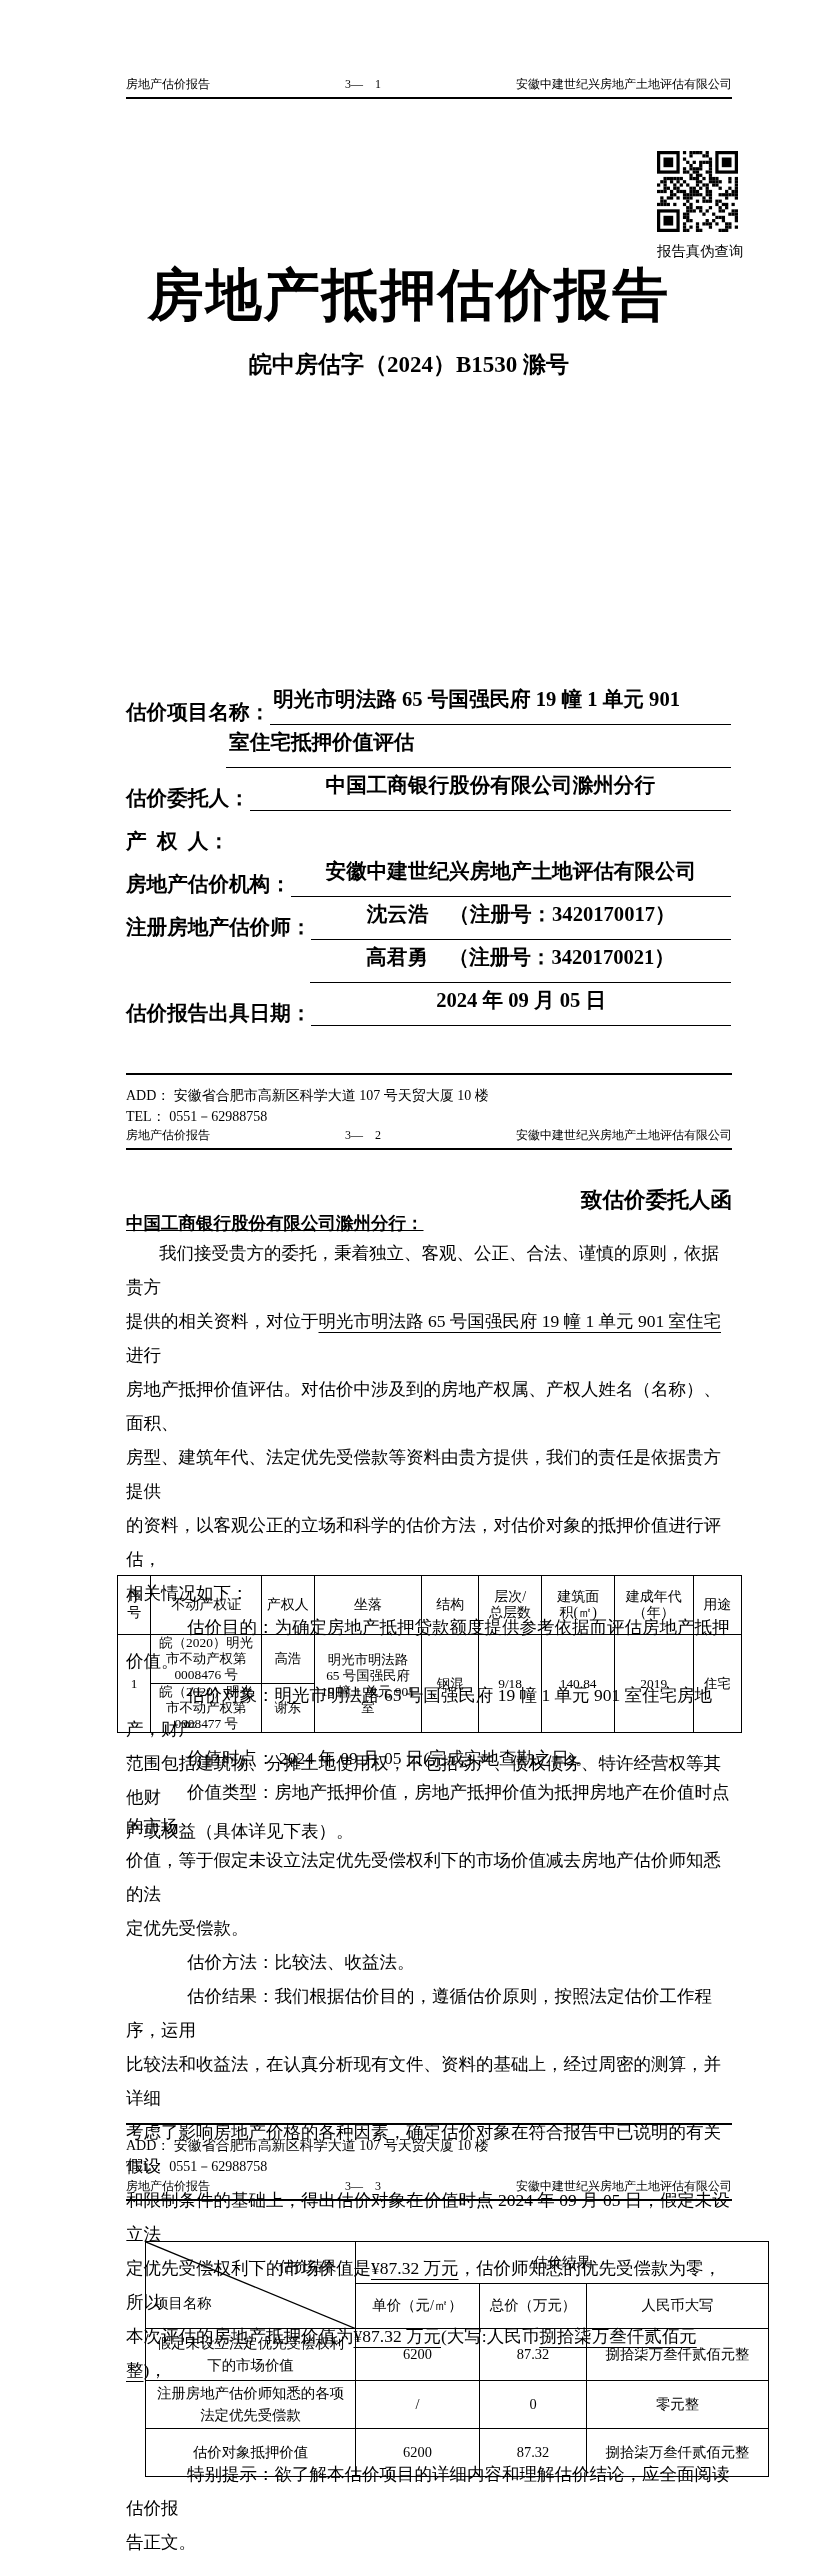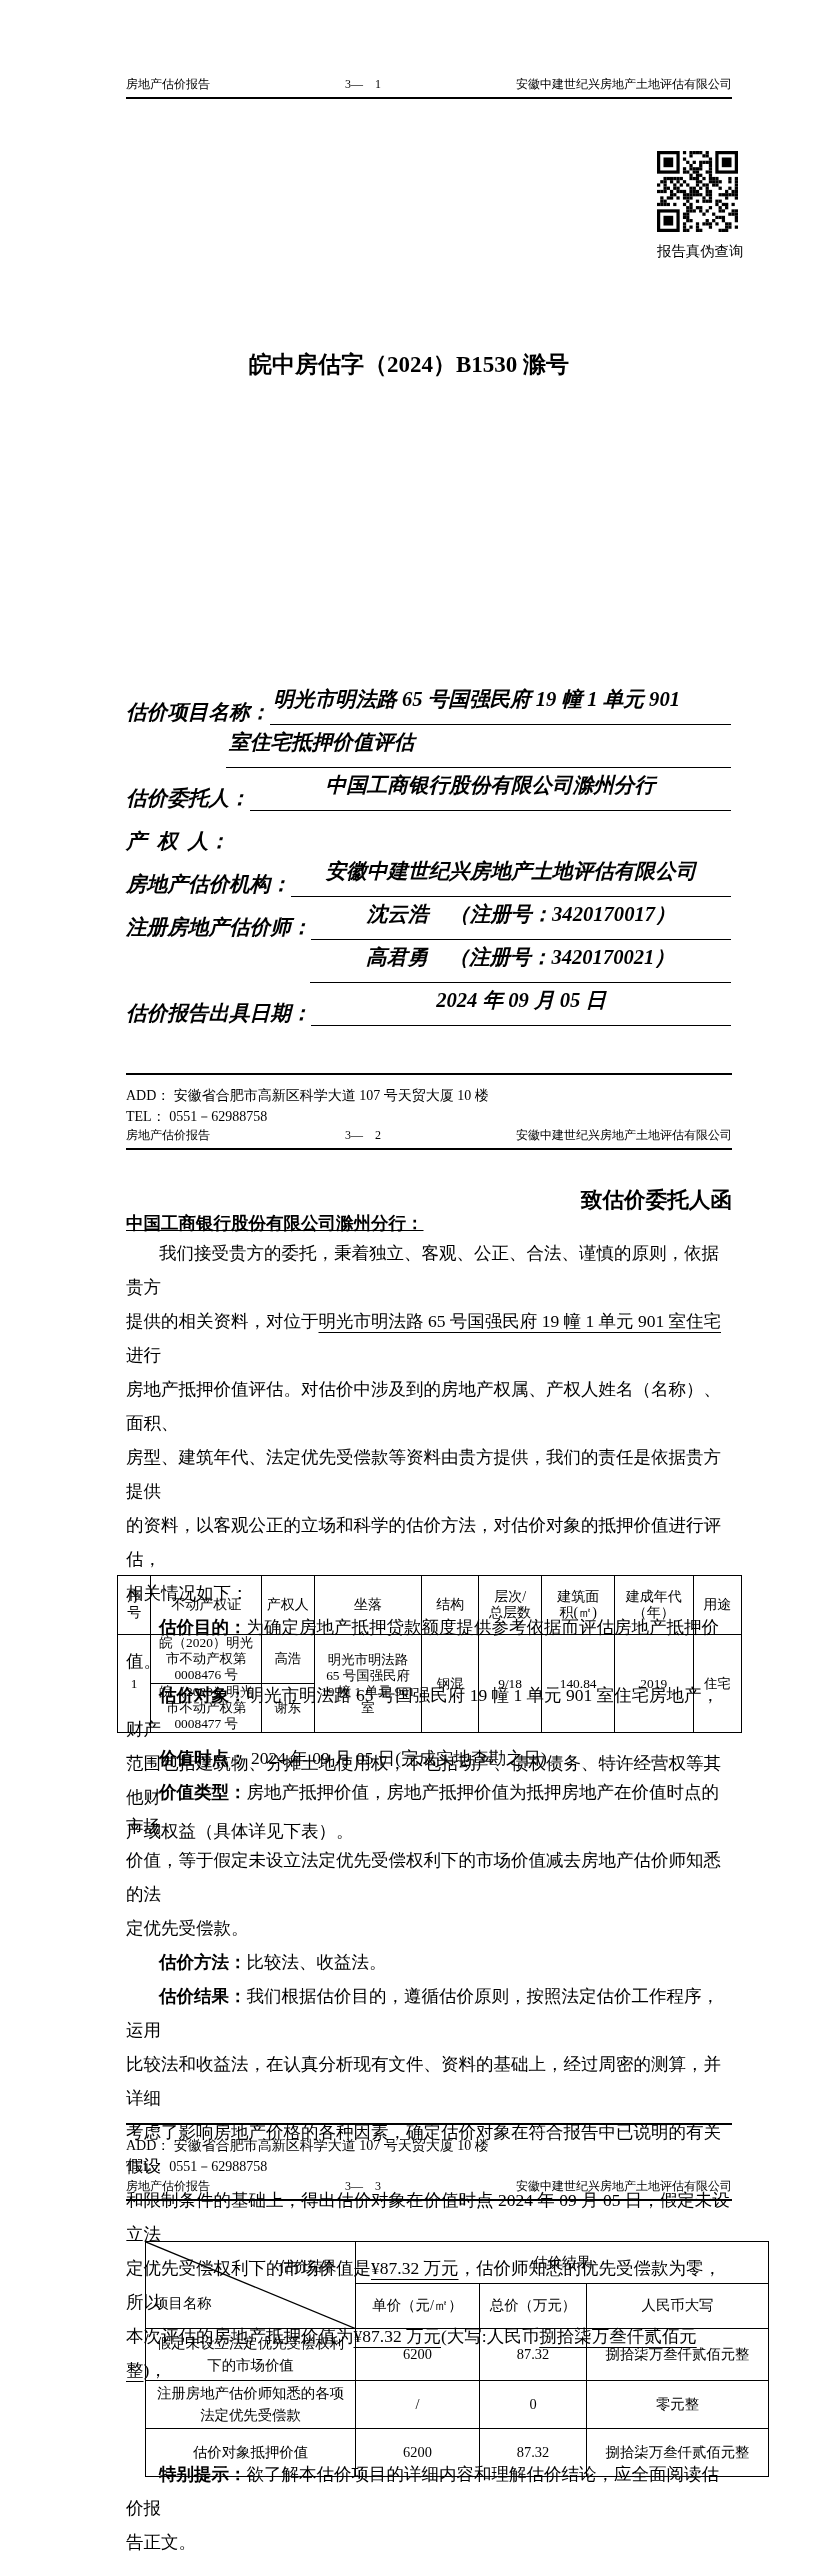--- a/index.html
+++ b/index.html
@@ -13,30 +13,30 @@
        font-size:14px;line-height:20.6px;}
   
   .qr-wrap{position:absolute;left:657px;top:151px;width:81px;text-align:center;}
   .qr-cap{font-size:14.4px;margin-top:8.2px;white-space:nowrap;}
   .big-title{position:absolute;left:0;top:258px;width:100%;text-align:center;
              font-size:56px;font-weight:bold;letter-spacing:2.1px;white-space:nowrap;}
   .doc-no{position:absolute;left:0;top:349px;width:100%;text-align:center;
           font-size:23px;font-weight:bold;white-space:nowrap;}
   #cover-fields{position:absolute;left:126px;top:698px;width:605px;}
   .frow{display:flex;align-items:flex-end;height:27px;margin-bottom:16px;
-        font-size:20.6px;font-weight:bold;line-height:26px;font-style:italic;}
+        font-size:20.6px;font-weight:bold;line-height:26px;}
   .flabel{white-space:pre;}
   .fspacer{flex:0 0 auto;}
   .fval{flex:1;border-bottom:1.5px solid #000;text-align:center;white-space:pre;padding-bottom:12px;}
   .fval.left{text-align:left;padding-left:3.1px;}
   
   .para{position:absolute;left:126px;width:606px;font-size:17.5px;line-height:34px;}
   .tline{white-space:pre-wrap;}
   .tline.ind{text-indent:33px;}
-  .b{font-weight:bold;}
+  .b{font-weight:normal;margin-left:28px;}
   .u{text-decoration:underline;text-decoration-thickness:1px;text-underline-offset:4.6px;}
   .sec-title{position:absolute;left:126px;width:606px;text-align:center;
              font-size:21.6px;font-weight:bold;}
   .salut{position:absolute;left:126px;font-size:17.5px;font-weight:bold;white-space:nowrap;text-decoration:underline;}
   
   table{border-collapse:collapse;table-layout:fixed;}
   td,th{border:1px solid #000;text-align:center;vertical-align:middle;
         font-weight:normal;white-space:pre-line;padding:0 2.1px;}
   #table1{position:absolute;left:117px;top:1575px;width:625px;font-size:13.4px;line-height:16px;}
   #table1 th{font-size:14px;}
@@ -271,20 +271,21 @@
         <rect x="113.76" y="0" w="0" width="44.24" height="44.24" fill="#000"></rect>
         <rect x="120.08000000000001" y="6.32" w="0" width="31.6" height="31.6" fill="#fff"></rect>
         <rect x="126.4" y="12.64" w="0" width="18.96" height="18.96" fill="#000"></rect>
         <rect x="0" y="113.76" w="0" width="44.24" height="44.24" fill="#000"></rect>
         <rect x="6.32" y="120.08000000000001" w="0" width="31.6" height="31.6" fill="#fff"></rect>
         <rect x="12.64" y="126.4" w="0" width="18.96" height="18.96" fill="#000"></rect>
       </svg>
     <div class="qr-cap">报告真伪查询</div>
   </div>
 
+  <div class="big-title">房地产抵押估价报告</div>
   <div class="doc-no">皖中房估字（2024）B1530 滁号</div>
 
   <div id="cover-fields">
       <div class="frow">
         <span class="flabel">估价项目名称：</span>
         <div class="fval left">明光市明法路 65 号国强民府 19 幢 1 单元 901</div>
       </div>
       <div class="frow">
         <span class="fspacer" style="width: 100px;"></span>
         <div class="fval left">室住宅抵押价值评估</div>

